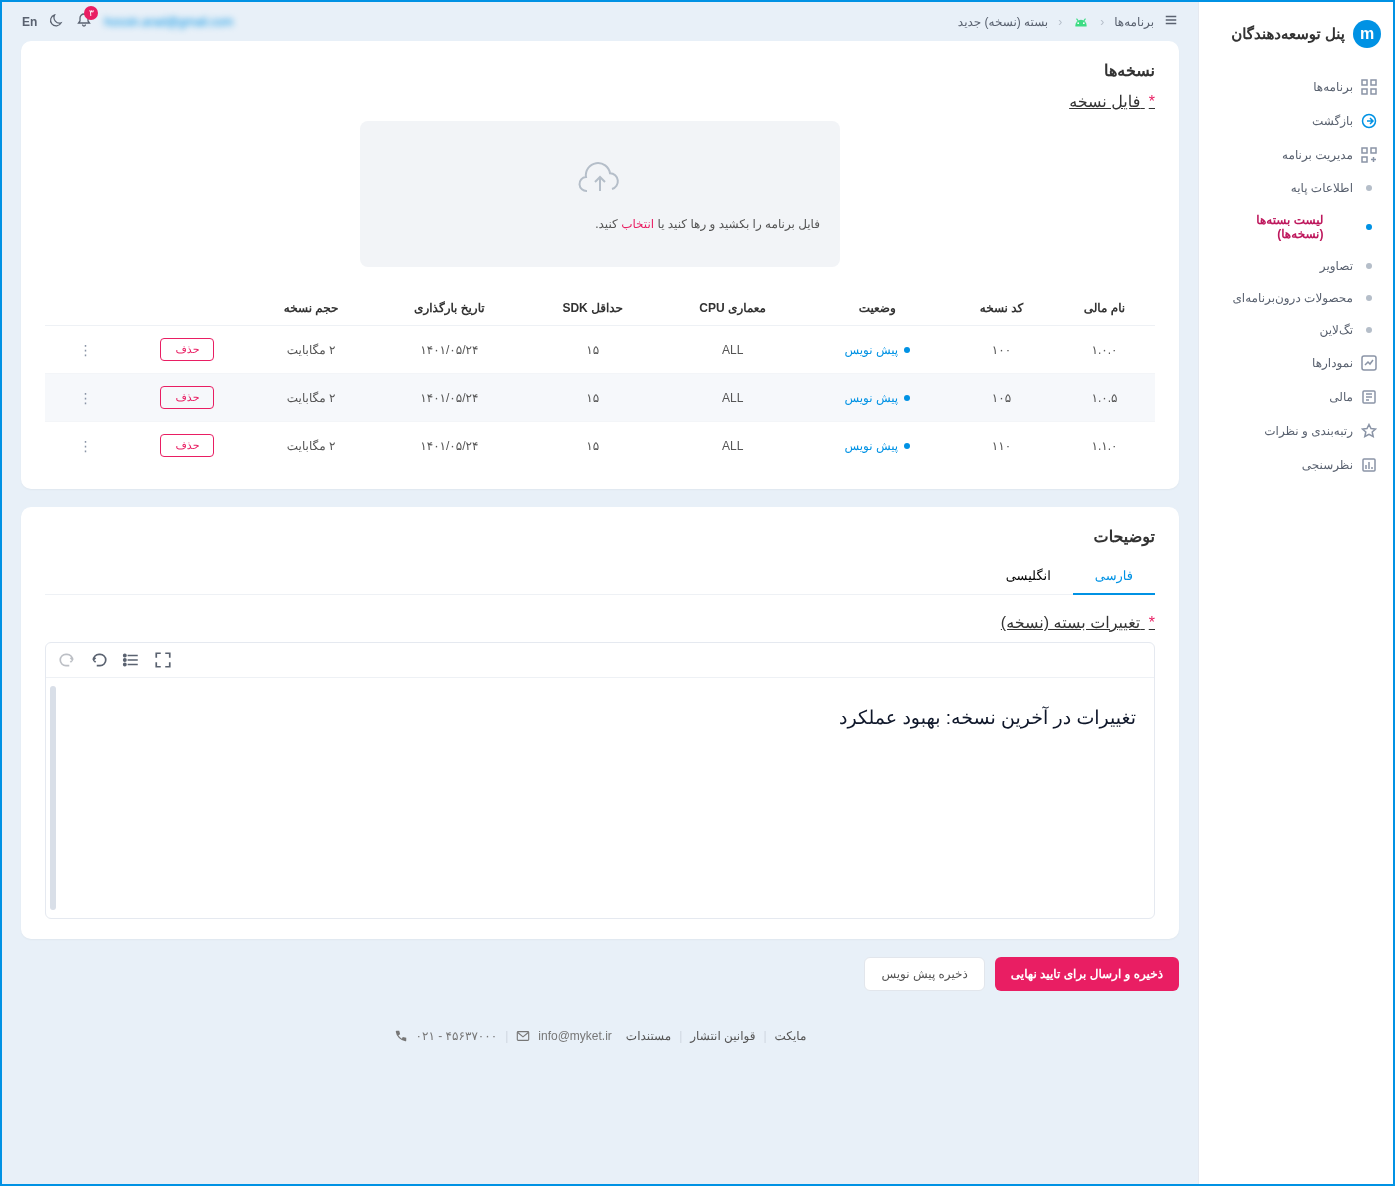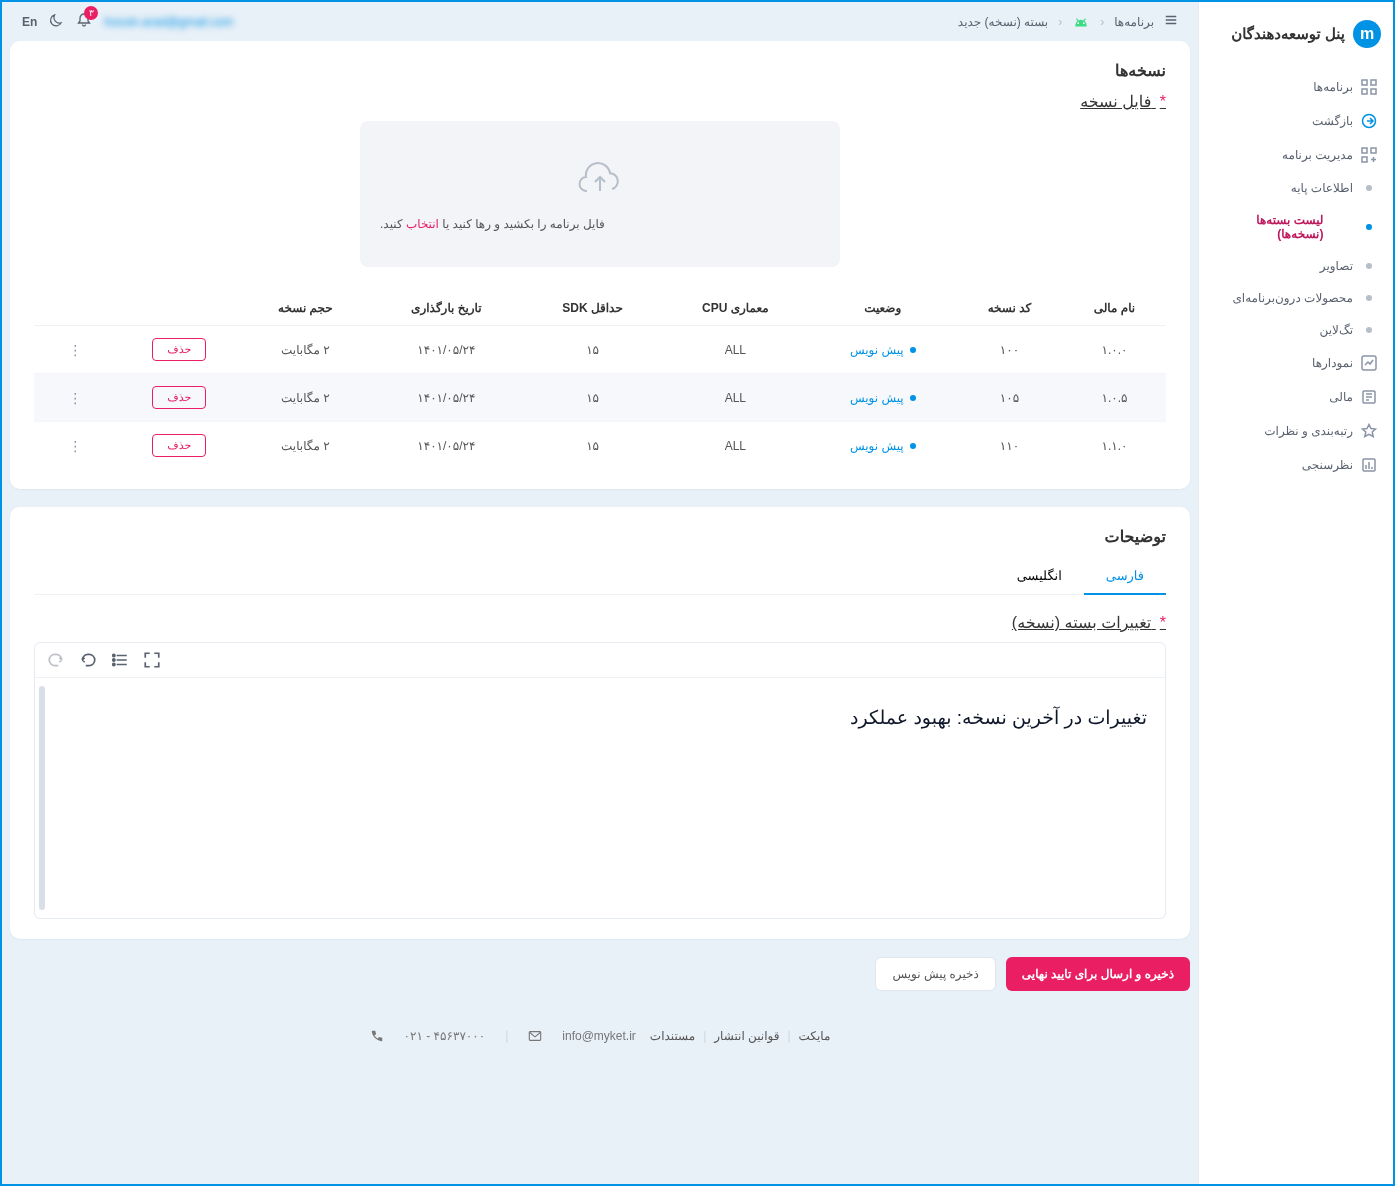--- a/index.html
+++ b/index.html
@@ -17,26 +17,26 @@
 .main { flex: 1; display: flex; flex-direction: column; }
 .topbar { display: flex; align-items: center; justify-content: space-between; padding: 10px 20px; }
 .breadcrumb { display: flex; align-items: center; gap: 10px; font-size: 12px; color: #5a6270; }
 .breadcrumb .sep { color:#b5bec9; }
 .app-icon { width:18px; height:18px; border-radius:3px; display:inline-block; }
 .app-icon svg { width:100%; height:100%; }
 .top-actions { display: flex; align-items: center; gap: 12px; font-size: 12px; color: #5a6270; }
 .bell-wrap { position: relative; }
 .bell-badge { position:absolute; top:-6px; right:-6px; background:#e91e63; color:#fff; border-radius:50%; width:14px; height:14px; font-size:9px; display:flex; align-items:center; justify-content:center; }
 .user-blur { filter: blur(3px); color:#0092e4; }
-.content { flex:1; padding: 0 8px 20px; display:flex; flex-direction:column; gap:18px; }
+.content { flex:1; padding: 0 19px 20px; display:flex; flex-direction:column; gap:18px; }
 .card { background:#fff; border-radius:10px; padding:20px 24px; box-shadow: 0 1px 2px rgba(0,0,0,0.04); }
 .card-title { font-size: 16px; font-weight: 700; color:#333; margin-bottom:12px; }
 .field-label { font-size:16px; color:#333; margin-bottom:10px;text-decoration:underline; }
 .required { color:#e91e63; margin-left:4px; }
-.dropzone { background:#f2f4f7; border-radius:8px; padding:36px 20px; text-align:left; margin: 0 auto 24px; max-width: 480px; }
+.dropzone { background:#f2f4f7; border-radius:8px; padding:36px 20px; text-align:right; margin: 0 auto 24px; max-width: 480px; }
 .dropzone .cloud-icon { width:48px; height:48px; margin:0 auto 12px; color:#b5bec9; }
 .dropzone .dz-text { font-size:12px; color:#555; }
 .dropzone .dz-link { color:#e91e63; cursor:pointer; }
 table { width:100%; border-collapse:collapse; font-size:12px; }
 th { text-align:center; padding:10px 8px; color:#333; font-weight:700; border-bottom:1px solid #eef1f5; }
 td { text-align:center; padding:12px 8px; color:#555; border-bottom:1px solid #f3f5f8; }
 tbody tr:nth-child(2) { background:#f6f8fb; }
 tbody tr:last-child td { border-bottom: none; }
 .status-pill { color:#0092e4; display:inline-flex; align-items:center; gap:6px; justify-content:flex-start; }
 .status-dot { width:6px; height:6px; border-radius:50%; background:#0092e4; }
@@ -48,21 +48,21 @@
 .editor-wrap { border:1px solid #e5e9f0; border-radius:6px; }
 .editor-toolbar { display:flex; gap:14px; padding:8px 12px; border-bottom:1px solid #eef1f5; justify-content:flex-end; }
 .editor-tb-btn { width:18px; height:18px; display:flex; align-items:center; justify-content:center; cursor:pointer; color:#5a6270; }
 .editor-body { position:relative; min-height:240px; padding:28px 18px; font-size:19px; color:#0f172a; }
 .editor-scroll { position:absolute; left:4px; top:8px; bottom:8px; width:6px; background:#d9dfe8; border-radius:3px; }
 .action-bar { display:flex; gap:10px; }
 .btn-primary { background:#e91e63; color:#fff; border:none; padding:9px 16px; border-radius:6px; font-size:12px; cursor:pointer; font-weight:600; }
 .btn-secondary { background:#fff; color:#555; border:1px solid #e2e6ec; padding:9px 16px; border-radius:6px; font-size:12px; cursor:pointer; }
 .footer { padding:20px 24px; display:flex; flex-direction:column; gap:10px; align-items:center; font-size:12px; color:#555; }
 .footer-row { display:flex; gap:14px; align-items:center; justify-content:center; width:100%; }
-.footer-left { display:flex; gap:20px; align-items:center; direction:ltr; color:#777; }
+.footer-left { display:flex; gap:8px; align-items:center; direction:ltr; color:#777; }
 .footer-links { display:flex; gap:8px; align-items:center; }
 .footer-links span.sep { color:#cfd6e0; }
 .footer-bottom b { color:#333; }
 .phone-icon, .mail-icon { width:14px; height:14px; display:inline-flex; }
 .icon-svg { display:block; }
 </style>
 </head>
 <body>
 
 <div class="wrapper">

